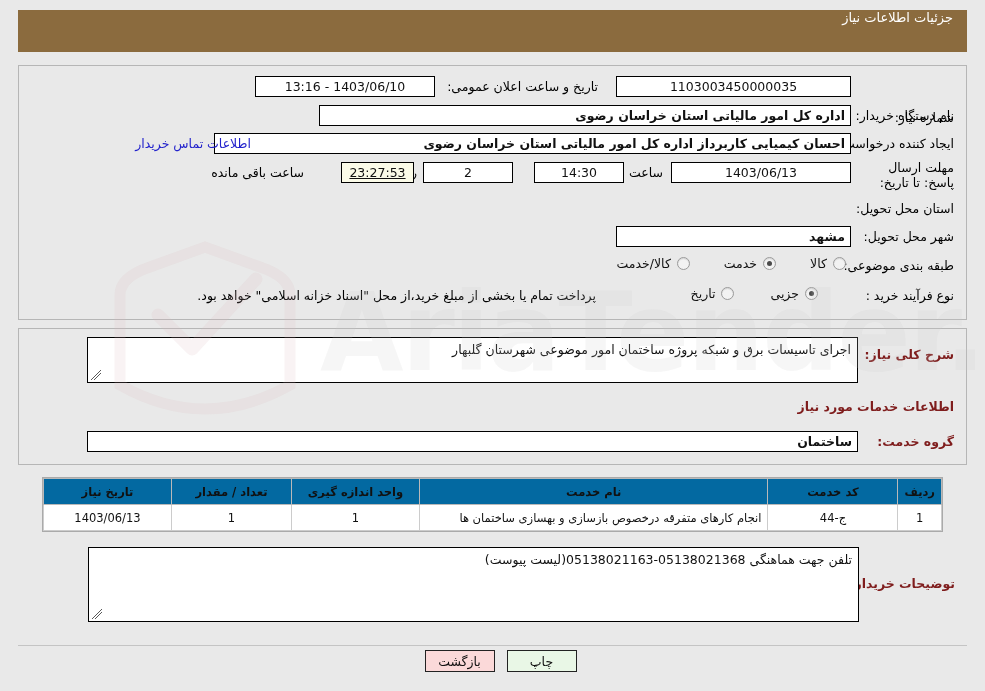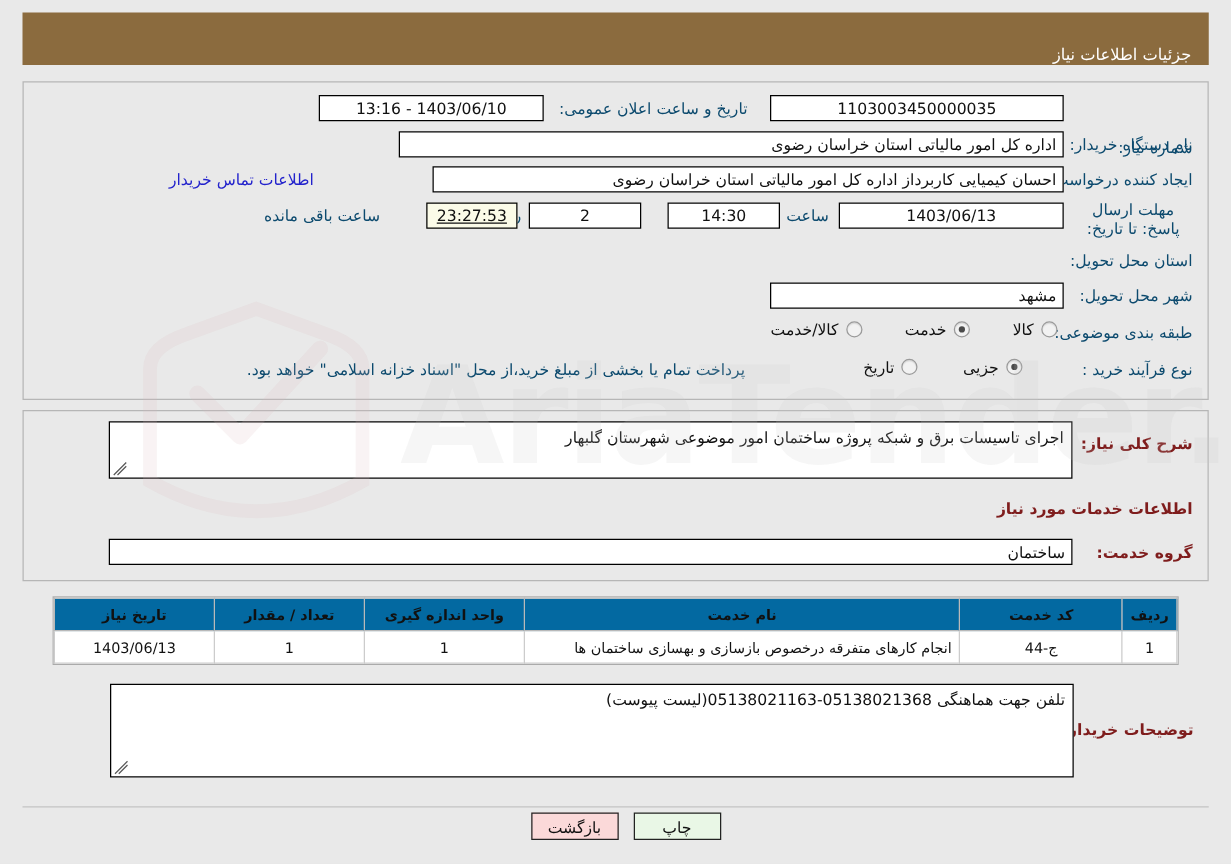--- a/index.html
+++ b/index.html
@@ -30,21 +30,21 @@
 
   
   .titlebar {
     position: absolute;
     right: 18px; top: 10px;
     width: 949px; height: 42px;
     background: #8b6b3e;
     color: #ffffff;
     font-size: 13px;
     display: flex;
-    align-items: flex-end;
+    align-items: flex-start;
     justify-content: flex-start;
     padding-right: 14px;
     z-index: 5;
   }
 
   
   .panel {
     position: absolute;
     right: 18px;
     width: 949px;
@@ -59,39 +59,39 @@
     position: absolute;
     display: flex;
     align-items: center;
     font-size: 12.5px;
     color: #111;
     white-space: nowrap;
   }
 
   .lbl {
     font-size: 12.5px;
-    color: #0c4a6e;
-    text-align: center;
+    color: #000000;
+    text-align: right;
     white-space: nowrap;
   }
 
   .fld {
     border: 1px solid #000;
     background: #ffffff;
     height: 21px;
     line-height: 19px;
     font-size: 12.5px;
     color: #111;
     padding: 0 5px;
     overflow: hidden;
     white-space: nowrap;
     text-overflow: clip;
   }
   .fld.center { text-align: center; }
-  .fld.right  { text-align: right; }
+  .fld.right  { text-align: right; font-weight: bold; }
   .fld.timer  { background: #fbfbe8; text-align: center; font-weight: normal; }
 
   a.link {
     color: #2222cc;
     text-decoration: none;
     font-size: 12.5px;
     cursor: pointer;
   }
 
   
@@ -227,21 +227,21 @@
 
     <div class="lbl" style="position:absolute; right:12px; top:13px;margin-top:31px;">شماره نیاز:</div>
     <div class="fld center" style="position:absolute; right:115px; top:10px; width:235px;">1103003450000035</div>
     <div class="lbl" style="position:absolute; right:368px; top:13px;">تاریخ و ساعت اعلان عمومی:</div>
     <div class="fld center" style="position:absolute; right:531px; top:10px; width:180px;">1403/06/10 - 13:16</div>
 
     <div class="lbl" style="position:absolute; right:12px; top:42px;">نام دستگاه خریدار:</div>
     <div class="fld right" style="position:absolute; right:115px; top:39px; width:532px;">اداره کل امور مالیاتی استان خراسان رضوی</div>
 
     <div class="lbl" style="position:absolute; right:12px; top:70px;">ایجاد کننده درخواست:</div>
-    <div class="fld right" style="position:absolute; right:115px; top:67px; width:505px;">احسان کیمیایی کاربرداز اداره کل امور مالیاتی استان خراسان رضوی</div>
+    <div class="fld right" style="position:absolute; right:115px; top:67px; width:637px;">احسان کیمیایی کاربرداز اداره کل امور مالیاتی استان خراسان رضوی</div>
     <a class="link" style="position:absolute; right:715px; top:70px;">اطلاعات تماس خریدار</a>
 
     <div class="lbl" style="position:absolute; right:12px; top:94px; width:95px; line-height:15px; white-space:normal;">مهلت ارسال پاسخ: تا تاریخ:</div>
     <div class="fld center" style="position:absolute; right:115px; top:96px; width:180px;">1403/06/13</div>
     <div class="lbl" style="position:absolute; right:303px; top:99px;">ساعت</div>
     <div class="fld center" style="position:absolute; right:342px; top:96px; width:90px;">14:30</div>
     <div class="fld center" style="position:absolute; right:453px; top:96px; width:90px;">2</div>
     <div class="lbl" style="position:absolute; right:549px; top:99px;">روز و</div>
     <div class="fld timer" style="position:absolute; right:552px; top:96px; width:73px;text-decoration:underline;">23:27:53</div>
     <div class="lbl" style="position:absolute; right:662px; top:99px;">ساعت باقی مانده</div>

